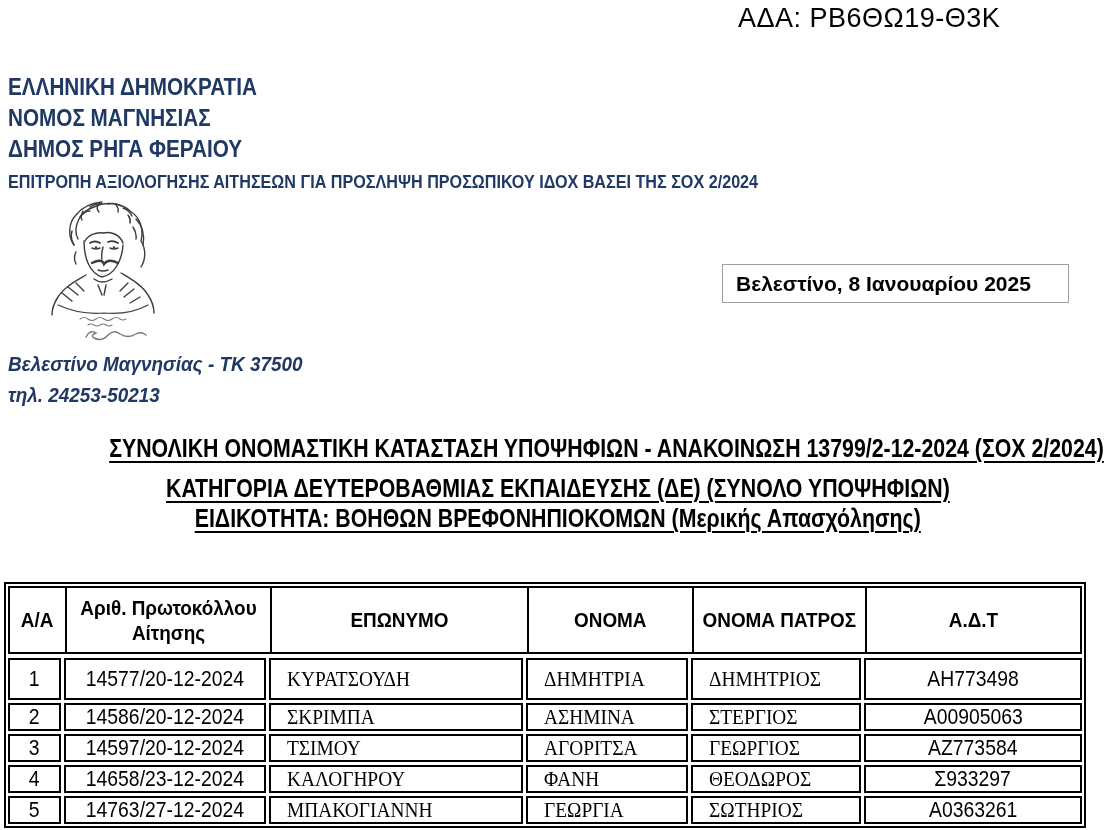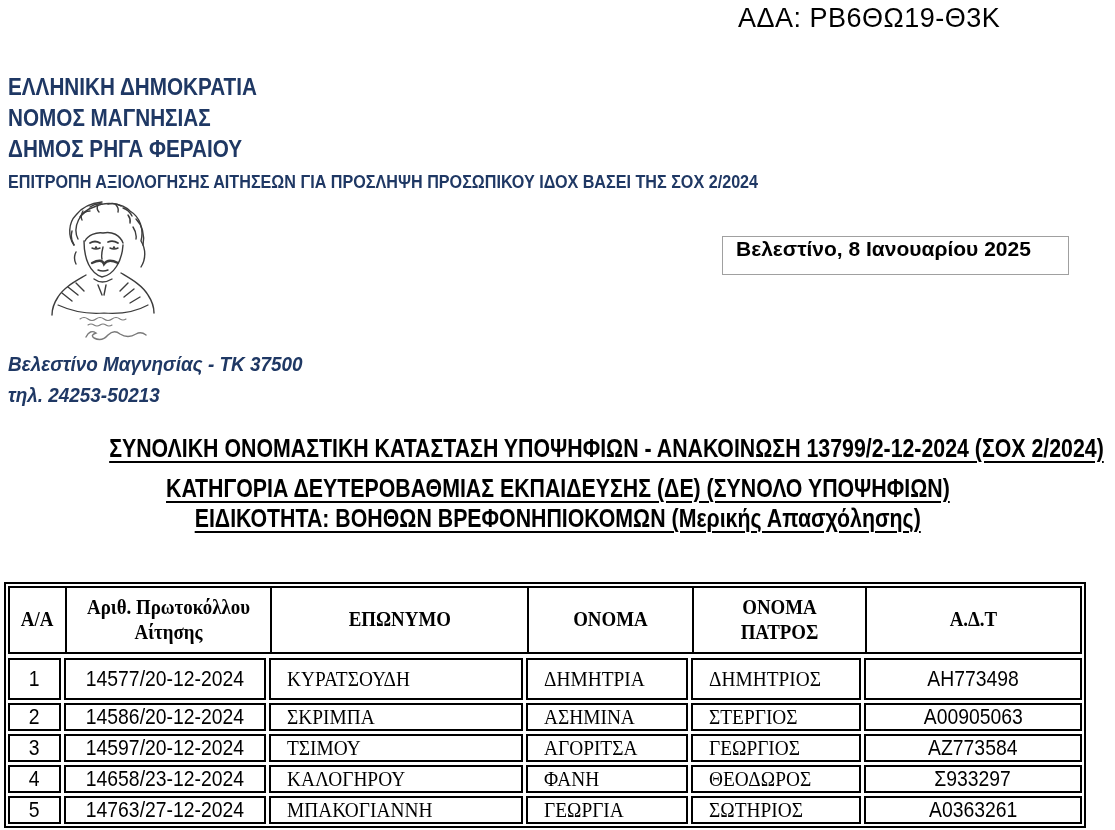--- a/index.html
+++ b/index.html
@@ -20,37 +20,37 @@
   .cl85 { display:inline-block; transform:scaleX(0.85); transform-origin:left center; }
   .cx82 { display:inline-block; transform:scaleX(0.82); transform-origin:center; }
   .cx90 { display:inline-block; transform:scaleX(0.90); transform-origin:center; }
   .cd-l { display:inline-block; transform:scaleX(0.88); transform-origin:left center; white-space:nowrap; }
   .cd-c { display:inline-block; transform:scaleX(0.88); transform-origin:center; white-space:nowrap; }
 
   
   .logo { position:absolute; left:28px; top:197px; width:148px; height:145px; }
 
   
-  .date-box { position:absolute; left:722px; top:236px; width:347px; height:39px;
-              border:1px solid #a0a0a0; display:flex; align-items:flex-start; padding-left:13px; }
+  .date-box { position:absolute; left:722px; top:264px; width:347px; height:39px;
+              border:1px solid #a0a0a0; display:flex; align-items:center; padding-left:13px; }
   .date-box span { font-size:21px; font-weight:bold; white-space:nowrap; }
 
   
   .address { position:absolute; left:8px; top:348px; color:#1F3864; }
   .addr-line { font-size:21px; font-weight:bold; line-height:31px; white-space:nowrap;font-style:italic; }
 
   
   .title-row { position:absolute; left:0; width:1115px; text-align:center; }
   .title-row span { font-size:26px; font-weight:bold; text-decoration:underline;
                     text-decoration-thickness:2px; text-underline-offset:4px; white-space:nowrap; }
   .t1 { top:433px; } .t2 { top:473px; } .t3 { top:503px; }
 
   
   .tbl { position:absolute; left:4px; top:582px; width:1082px; border:2px solid #000; padding:2px; background:#fff; }
-  .thead { display:grid; grid-template-columns:55px 205px 257px 165px 173px 1fr; height:68px; border:2px solid #000;font-family:Liberation Serif, serif; }
+  .thead { display:grid; grid-template-columns:55px 205px 257px 165px 173px 1fr; height:68px; border:2px solid #000; }
   .th { display:flex; align-items:center; justify-content:center; text-align:center;
         font-size:21px; font-weight:bold; line-height:1.2; }
   .th + .th { border-left:2px solid #000; }
   .trow { display:grid; grid-template-columns:53px 202px 254px 162px 170px 1fr; column-gap:3px; height:28px; margin-top:3px; }
   .trow.first { height:42px; margin-top:4px; }
   .td { border:2px solid #000; display:flex; align-items:center; font-size:22px; overflow:hidden; }
   .td.center { justify-content:center; }
   .td.left { justify-content:flex-start; padding-left:16px;font-family:Liberation Serif, serif; }
 </style>
 </head>

